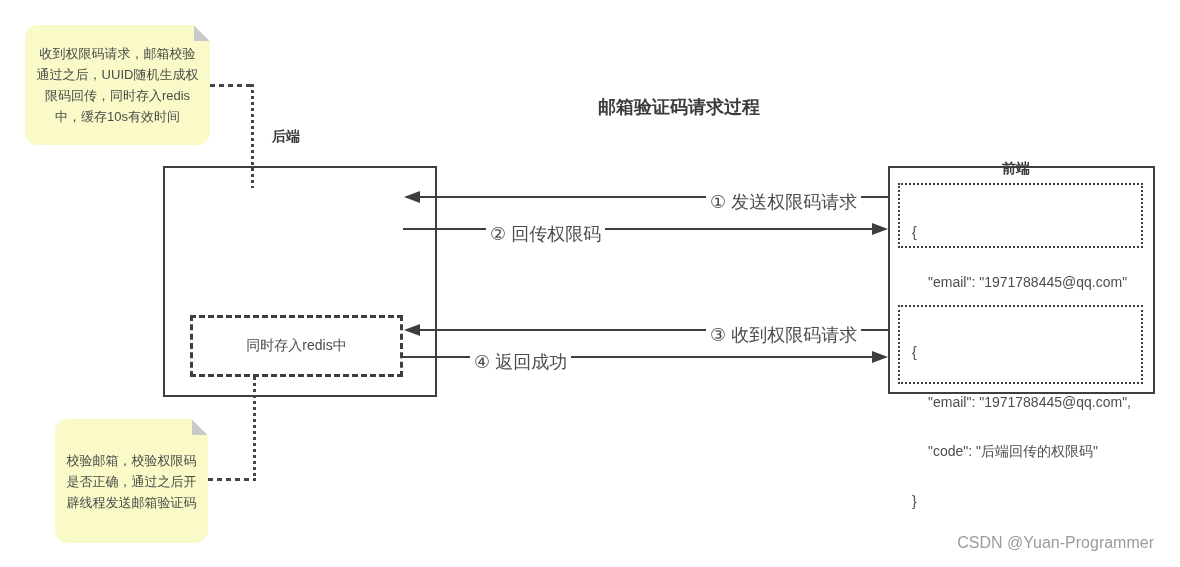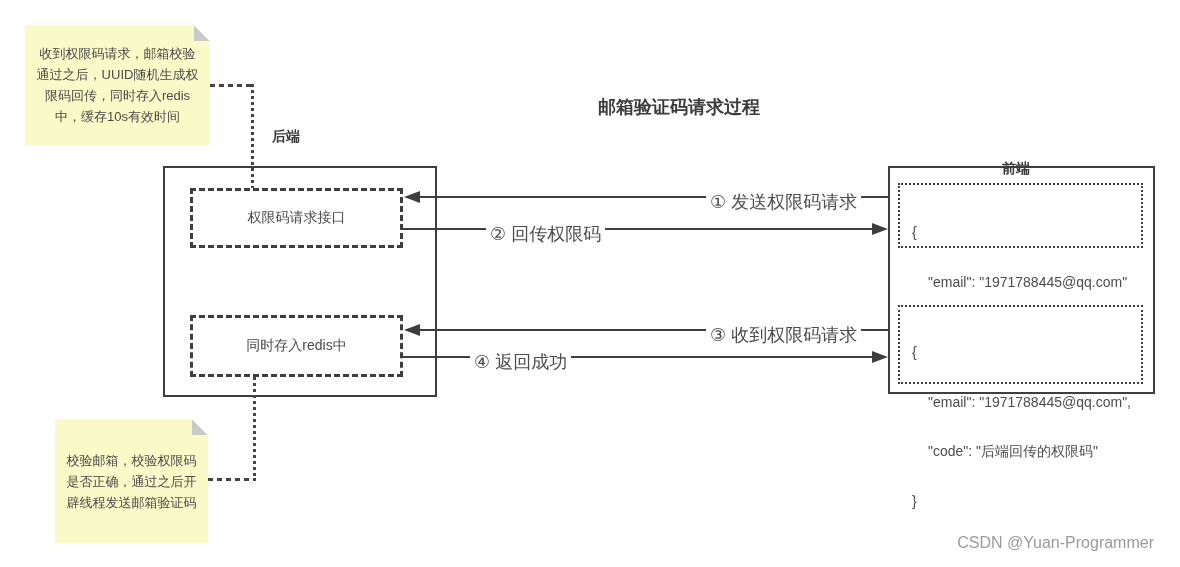--- a/index.html
+++ b/index.html
@@ -64,21 +64,21 @@
   .dot-v{width:3px;z-index:3;background:repeating-linear-gradient(to bottom,#454545 0 3px,transparent 3px 6px);}
   #conn-top-h{left:210px;top:84px;width:44px;}
   #conn-top-v{left:251px;top:84px;height:104px;}
   #conn-bottom-v{left:253px;top:377px;height:103px;}
   #conn-bottom-h{left:208px;top:478px;width:48px;}
 
   
   .note{
     background:#fafac8;z-index:4;box-sizing:border-box;
     display:flex;align-items:center;justify-content:center;text-align:center;
-    font-size:13px;line-height:21px;color:#4a4a4a;padding:0 11px;
+    font-size:13px;line-height:21px;color:#4a4a4a;padding:0 11px;border-radius:13px;
   }
   #note-top{left:25px;top:25px;width:185px;height:120px;}
   #note-bottom{left:55px;top:419px;width:153px;height:124px;}
   .fold{
     position:absolute;top:0;right:0;width:16px;height:16px;
     background:linear-gradient(to top right,#c9c9c9 50%,#ffffff 50%);
   }
 
   
   #watermark{right:26px;top:534px;font-size:16px;color:#9b9b9b;z-index:6;}
@@ -94,23 +94,20 @@
   <div class="abs lane-label" id="frontend-label">前端</div>
 
   <div class="abs dot-h" id="conn-top-h"></div>
   <div class="abs dot-v" id="conn-top-v"></div>
   <div class="abs dot-v" id="conn-bottom-v"></div>
   <div class="abs dot-h" id="conn-bottom-h"></div>
 
   <div class="abs container-box" id="backend-box"></div>
   <div class="abs container-box" id="frontend-box"></div>
 
-  <div class="abs iface" id="iface-auth">
-    <span>权限码请求接口</span>
-  </div>
   <div class="abs iface" id="iface-send">
     <span>同时存入redis中</span>
   </div>
 
   <div class="abs payload" id="payload-1">
     <div>{</div>
     <div class="indent">"email": "1971788445@qq.com"</div>
     <div>}</div>
   </div>
   <div class="abs payload" id="payload-2">

